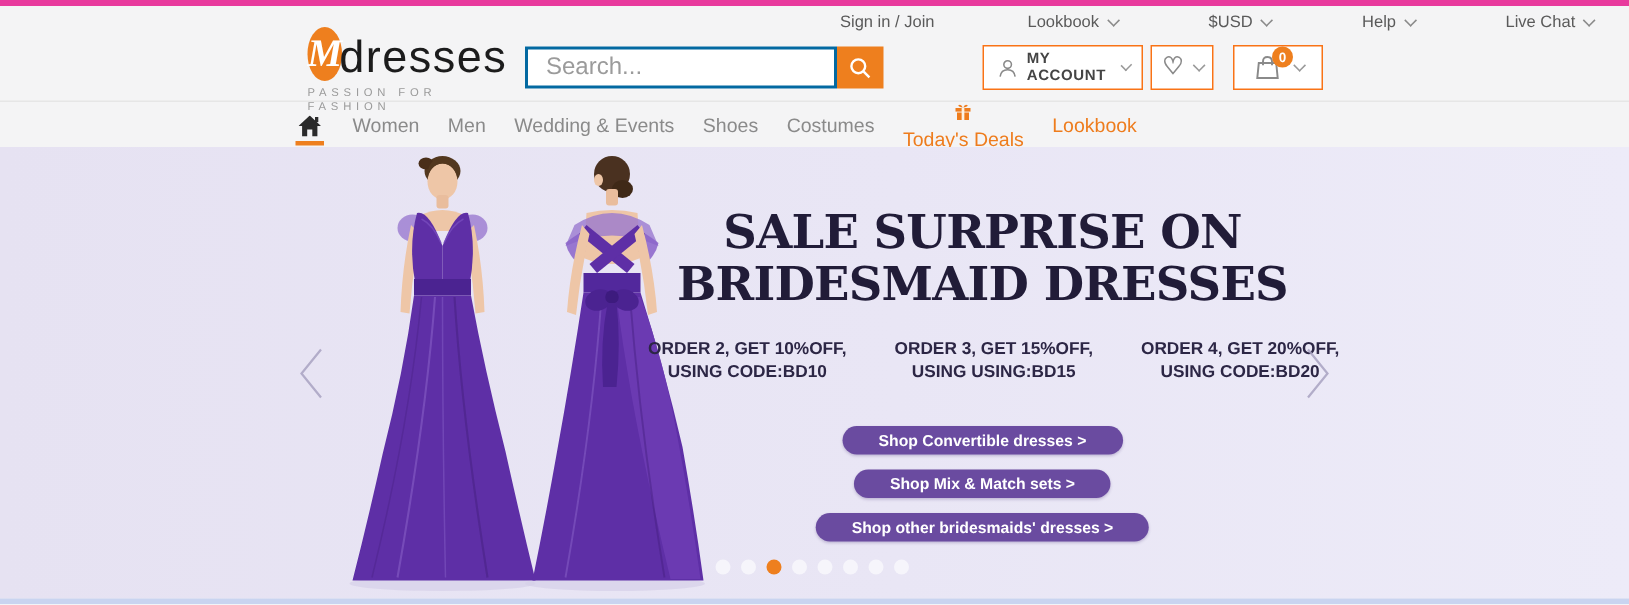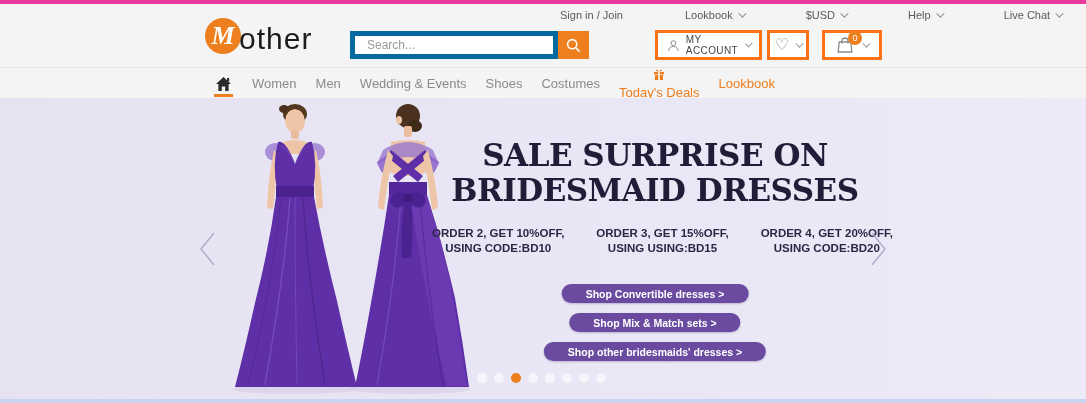--- a/index.html
+++ b/index.html
@@ -15,38 +15,38 @@
 
   
   .logo { position:absolute; left:205px; top:18px; width:125px; cursor:pointer; }
   .logo-row { display:flex; align-items:flex-end; }
   .logo-m { display:inline-flex; align-items:center; justify-content:center; width:36px; height:36px; border-radius:50%; background:#ee7f1e; color:#fff; font-family:"Liberation Serif", serif; font-weight:bold; font-size:26px; font-style:italic; }
   .logo-rest { font-size:30px; color:#1c1c1c; font-weight:300; letter-spacing:1px; line-height:30px; margin-left:-2px; }
   .tagline { margin-top:3px; font-size:7.5px; letter-spacing:3.2px; color:#9a9a9a; }
 
   
   .search { position:absolute; left:350px; top:31px; display:flex; }
-  .search input { width:208px; height:28px; border:5px solid #0369a1; background:#fff; padding:0 12px; font-size:12px; color:#444; outline:none; }
+  .search input { width:208px; height:28px; border:2px solid #0369a1; background:#fff; padding:0 12px; font-size:16px; color:#444; outline:none; }
   .search input::placeholder { color:#9b9b9b; }
   .search button { width:31px; height:28px; background:#ee7f1e; border:none; cursor:pointer; display:flex; align-items:center; justify-content:center; }
 
   
-  .acct-box { position:absolute; top:30px; height:30px; background:#fff; border:3px solid #f97316; display:flex; align-items:center; cursor:pointer; }
+  .acct-box { position:absolute; top:30px; height:30px; background:#fff; border:1px solid #f97316; display:flex; align-items:center; cursor:pointer;font-weight:bold; }
   .acct-box .chev { border-color:#999; }
   .box-account { left:655px; width:107px; padding:0 9px; gap:6px; }
   .box-account span { font-size:10px; color:#444; letter-spacing:.4px; }
   .box-wishlist { left:767px; width:42px; justify-content:center; gap:6px; }
   .heart-glyph { font-size:16px; color:#8a8a8a; line-height:1; }
   .box-cart { left:822px; width:60px; justify-content:center; gap:8px; }
   .bag-wrap { position:relative; width:18px; height:18px; }
   .cart-badge { position:absolute; top:-5px; right:-8px; min-width:14px; height:14px; border-radius:7px; background:#ee7f1e; color:#fff; font-size:9px; display:flex; align-items:center; justify-content:center; }
 
   
   .nav-sep { position:absolute; left:0; top:67px; width:100%; height:1px; background:#e6e6e6; }
-  nav { position:absolute; left:214px; top:69px; height:29px; display:flex; align-items:center; gap:19px; font-size:13px; color:#8a8a8a; }
+  nav { position:absolute; left:197px; top:69px; height:29px; display:flex; align-items:center; gap:19px; font-size:13px; color:#8a8a8a; }
   nav a { cursor:pointer; white-space:nowrap; text-decoration:none; color:inherit; display:flex; align-items:center; gap:5px; }
   .nav-home { position:relative; padding:0 2px; }
   .home-underline { position:absolute; left:0; bottom:-6px; width:100%; height:3px; background:#ee7f1e; }
   nav a.orange { color:#ee7c1d;flex-direction:column; }
 
   
   .hero { position:absolute; left:0; top:98px; width:1086px; height:301px; background:linear-gradient(90deg,#e6e2f2 0%,#e9e6f5 55%,#edebf8 100%); overflow:hidden; }
   .models { position:absolute; left:215px; top:0; width:270px; height:300px; }
 
   .hero-title { position:absolute; left:420px; top:40px; width:470px; text-align:center; font-family:"DejaVu Serif", serif; font-weight:600; font-size:31px; line-height:35px; color:#211c38; letter-spacing:-0.5px; }
@@ -95,22 +95,23 @@
       </li>
     <li>
         <span>Mobile Apps</span>
         <i class="chev"></i>
       </li>
   </ul>
 
   <div class="logo">
     <div class="logo-row">
       <span class="logo-m">M</span>
-      <span class="logo-rest">other</span>
-    </div>
+      <span class="logo-rest">dresses</span>
+    </div>
+    <div class="tagline">PASSION FOR FASHION</div>
   </div>
 
   <div class="search">
     <input type="text" placeholder="Search..." style="">
     <button>
       <svg width="15" height="15" viewBox="0 0 15 15">
           <circle cx="6.2" cy="6.2" r="4.6" fill="none" stroke="#fff" stroke-width="1.6"></circle>
           <line x1="9.8" y1="9.8" x2="13.6" y2="13.6" stroke="#fff" stroke-width="1.6"></line>
         </svg>
     </button>

